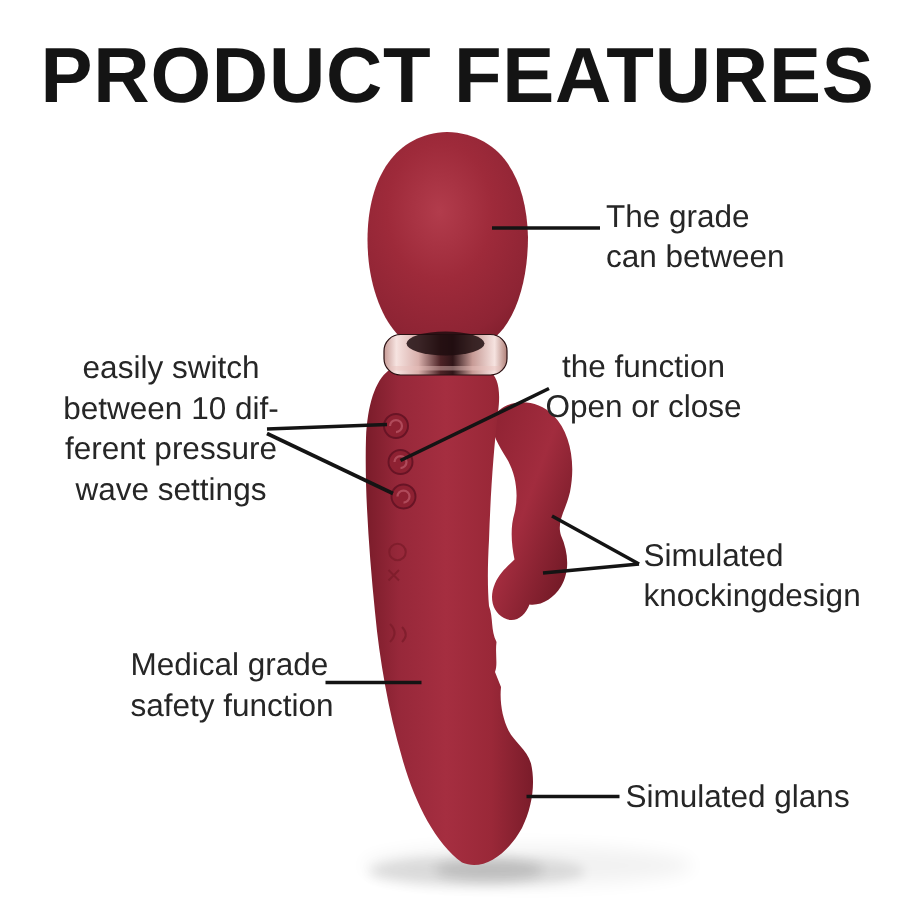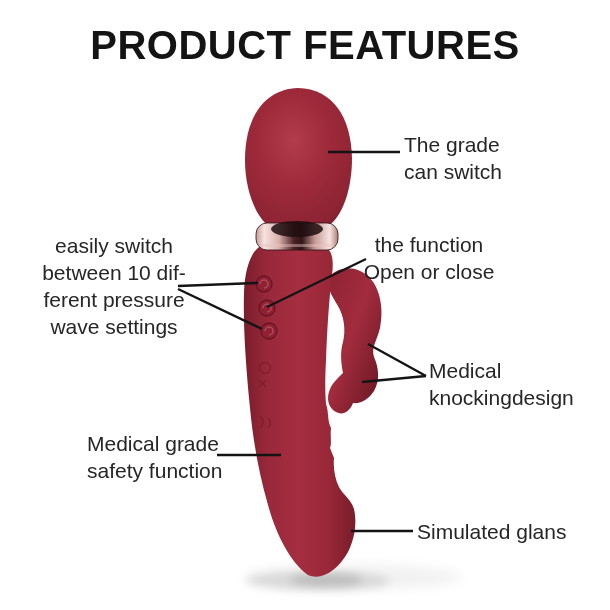--- a/index.html
+++ b/index.html
@@ -9,21 +9,21 @@
   }
   html,body{margin:0;padding:0;}
   body{background:#e9e9e9;font-family:"Liberation Sans",sans-serif;}
   .page{
     position:relative;width:610px;height:610px;margin:0 auto;overflow:hidden;
     background:var(--background);
   }
   svg{position:absolute;inset:0;display:block;}
   .title{
     position:absolute;top:24px;left:0;width:610px;text-align:center;
-    font-size:40px;font-weight:700;letter-spacing:.5px;color:var(--title-text);
+    font-size:52px;font-weight:700;letter-spacing:.5px;color:var(--title-text);
     line-height:1.05;white-space:nowrap;
   }
   .label{
     position:absolute;color:var(--label-text);font-size:21px;line-height:27px;
   }
   .label span{display:block;}
   .lbl-head{left:404px;top:131px;text-align:left;}
   .lbl-pressure{left:28px;top:232px;width:172px;text-align:center;}
   .lbl-function{left:350px;top:231px;width:158px;text-align:center;}
   .lbl-knocking{left:429px;top:357px;text-align:left;}
@@ -152,37 +152,37 @@
       <path d="M 362 382 L 426 376"></path>
       <path d="M 217 455 L 281 455"></path>
       <path d="M 351 531 L 413 531"></path>
     </g>
   </svg>
 
   <div class="title">PRODUCT FEATURES</div>
 
   <div class="label lbl-head">
     <span>The grade</span>
-    <span>can switch</span>
+    <span>can between</span>
   </div>
 
   <div class="label lbl-pressure">
     <span>easily switch</span>
     <span>between 10 dif-</span>
     <span>ferent pressure</span>
     <span>wave settings</span>
   </div>
 
   <div class="label lbl-function">
     <span>the function</span>
     <span>Open or close</span>
   </div>
 
   <div class="label lbl-knocking">
-    <span>Medical</span>
+    <span>Simulated</span>
     <span>knockingdesign</span>
   </div>
 
   <div class="label lbl-silicone">
     <span>Medical grade</span>
     <span>safety function</span>
   </div>
 
   <div class="label lbl-glans">
     <span>Simulated glans</span>

